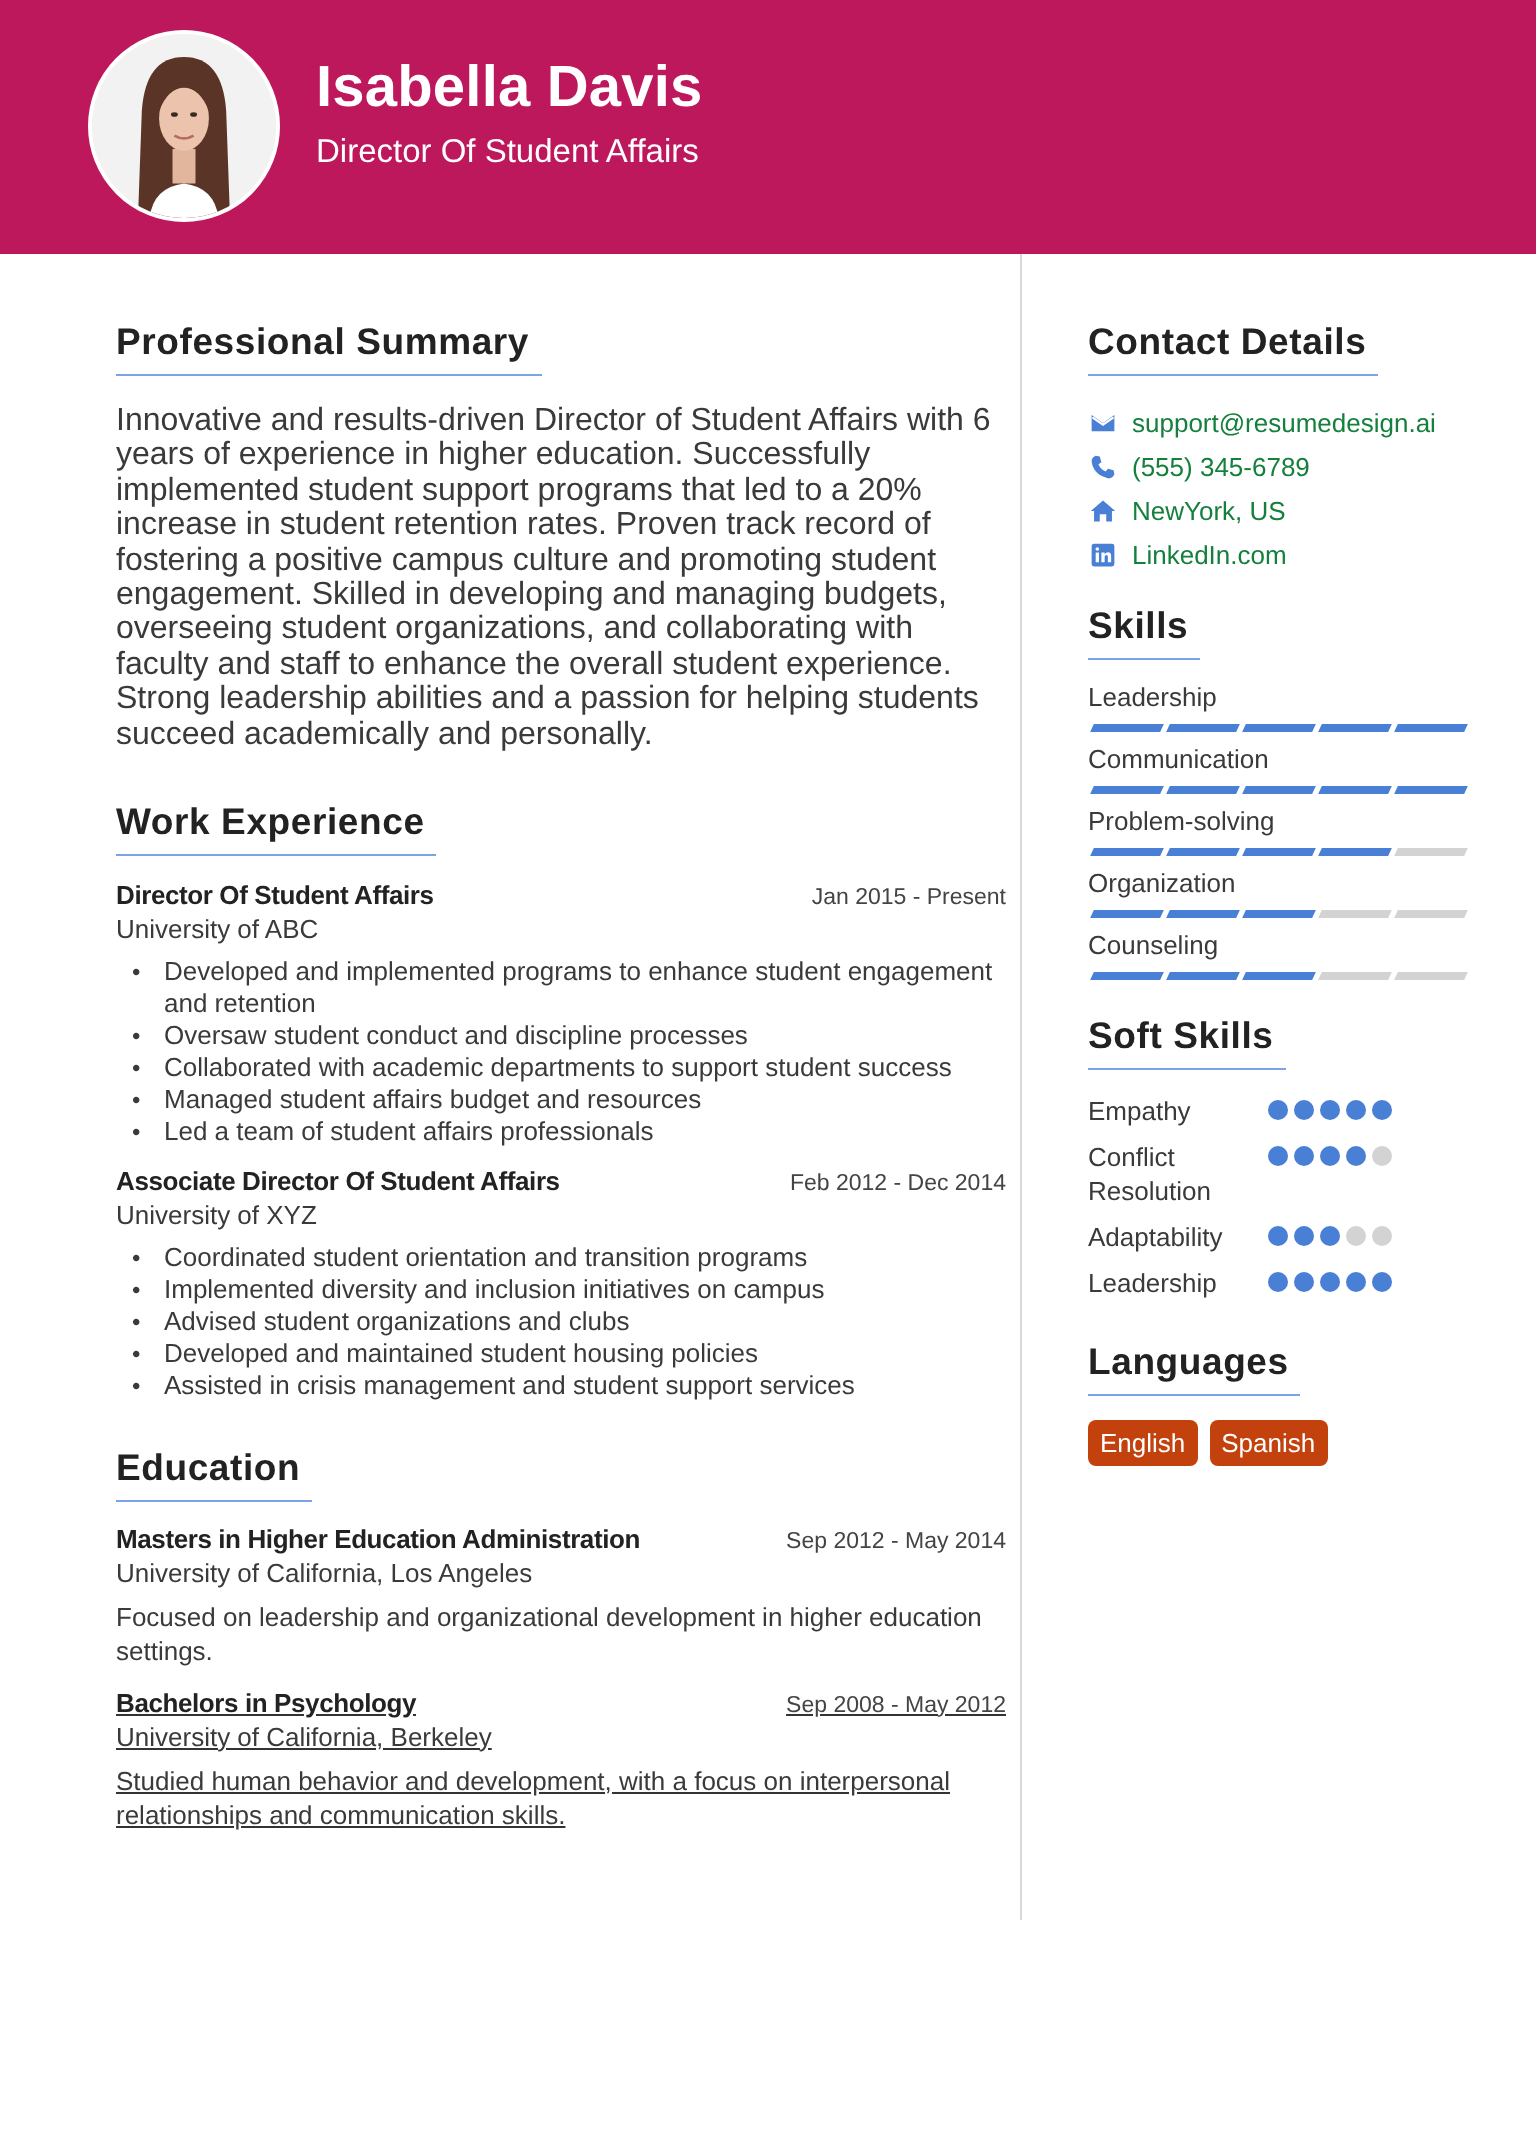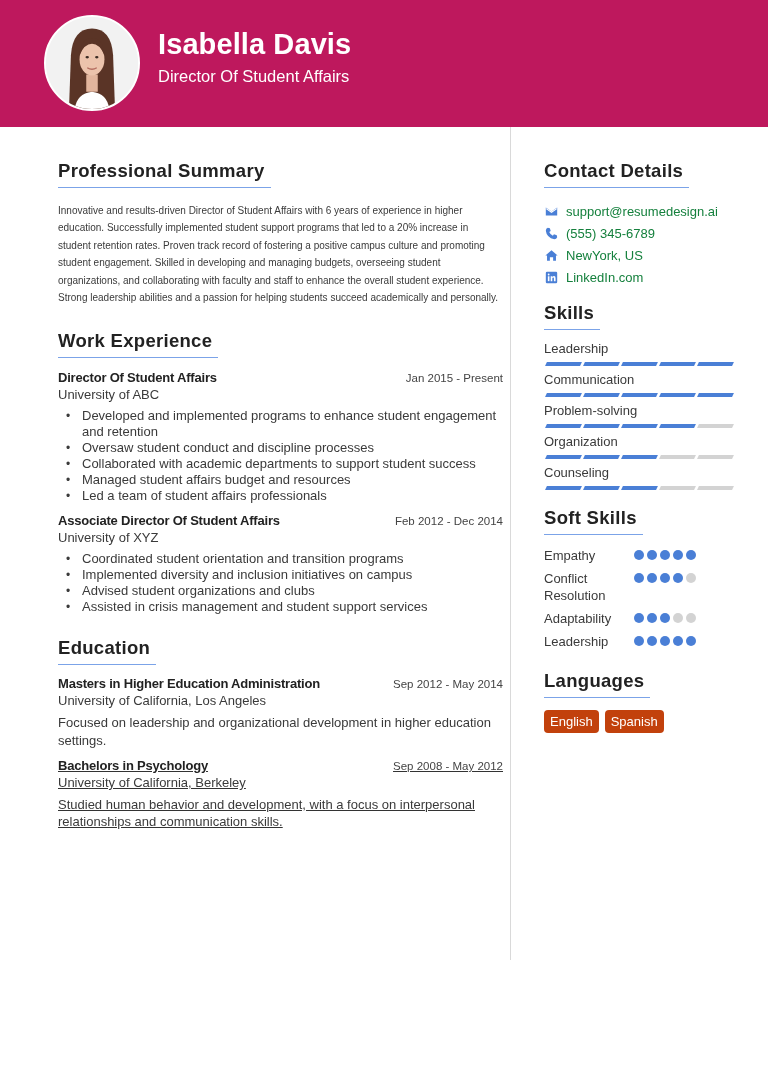--- a/index.html
+++ b/index.html
@@ -32,21 +32,21 @@
 
     .left { position: absolute; left: 33px; top: 160px; width: 445px; margin-left: 25px; }
     .right { position: absolute; left: 544px; top: 160px; width: 192px; }
 
     .section-title {
       font-size: 18.5px; font-weight: bold; color: #222222; letter-spacing: 0.3px;
       display: inline-block; padding-bottom: 5px; border-bottom: 1.5px solid #7ba3e8;
       padding-right: 6px;
     }
     .summary-text {
-      font-size: 10px; line-height: 17.4px; color: #3a3a3a; margin-top: 14px;
+      font-size: 16px; line-height: 17.4px; color: #3a3a3a; margin-top: 14px;
     }
 
     .entry-head { display: flex; justify-content: space-between; align-items: baseline; }
     .entry-role { font-size: 13px; font-weight: bold; color: #222222; letter-spacing: -0.2px; }
     .entry-date { font-size: 11.5px; color: #444444; }
     .entry-org { font-size: 13px; color: #3a3a3a; margin-top: 2px; }
     .bullets { list-style: none; margin-top: 6px; padding-left: 8px; }
     .bullets li { font-size: 13px; line-height: 16px; color: #3a3a3a; position: relative; padding-left: 16px; }
     .bullets li::before { content: "•"; position: absolute; left: 0; top: 0; font-size: 12px; }
     .edu-desc { font-size: 13px; line-height: 17.3px; color: #3a3a3a; margin-top: 6px; }
@@ -125,20 +125,21 @@
     <div style="margin-top: 9px;">
       <div class="entry-head">
         <span class="entry-role">Associate Director Of Student Affairs</span>
         <span class="entry-date">Feb 2012 - Dec 2014</span>
       </div>
       <div class="entry-org">University of XYZ</div>
       <ul class="bullets">
         <li>Coordinated student orientation and transition programs</li>
         <li>Implemented diversity and inclusion initiatives on campus</li>
         <li>Advised student organizations and clubs</li>
+        <li>Developed and maintained student housing policies</li>
         <li>Assisted in crisis management and student support services</li>
       </ul>
     </div>
   </section>
 
   <section style="margin-top: 22px;">
     <h2 class="section-title">Education</h2>
 
     <div style="margin-top: 11px;">
       <div class="entry-head">

